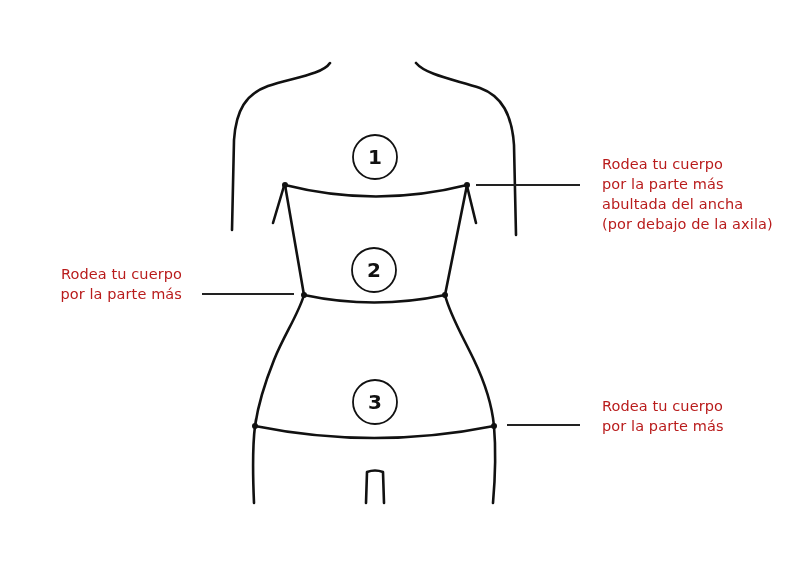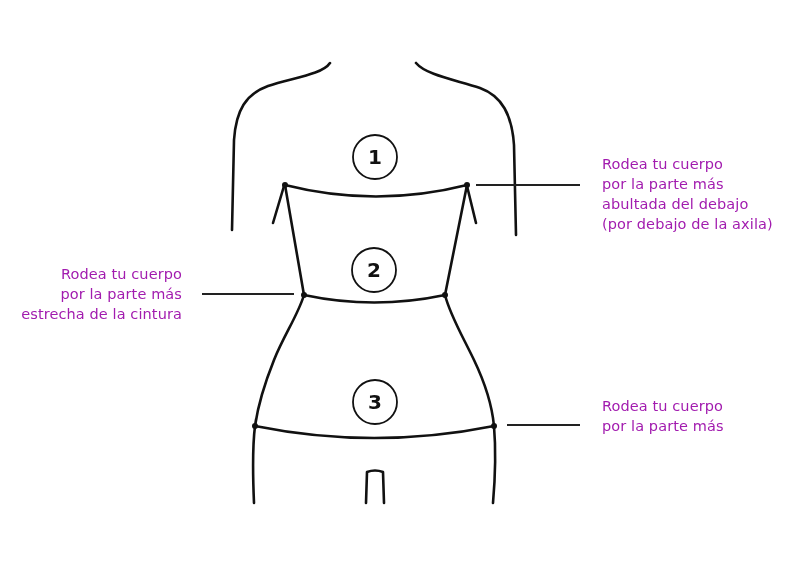--- a/index.html
+++ b/index.html
@@ -1,18 +1,18 @@
 <!DOCTYPE html>
 <html><head>
 <meta charset="utf-8">
 <style>
   html, body { margin:0; padding:0; background:#ffffff; }
   body { width:800px; height:572px; position:relative; overflow:hidden; font-family:"DejaVu Sans", sans-serif; }
   #figure { position:absolute; left:0; top:0; }
-  .label { position:absolute; font-size:14.5px; line-height:20px; color:#a21caf; letter-spacing:0.1px; }
+  .label { position:absolute; font-size:14.5px; line-height:20px; color:#b91c1c; letter-spacing:0.1px; }
   .label div { white-space:nowrap; }
   .right { text-align:left; }
   .left-al { text-align:right; }
   .num { font-family:"DejaVu Sans", sans-serif; font-weight:bold; font-size:20px; fill:#111; }
 </style>
 </head>
 <body>
 
 <svg id="figure" width="800" height="572" viewBox="0 0 800 572">
   <g fill="none" stroke="#111" stroke-width="2.6" stroke-linecap="round" stroke-linejoin="round">
@@ -60,26 +60,25 @@
     <circle cx="375" cy="402" r="22"></circle>
   </g>
   <text class="num" x="375" y="164" text-anchor="middle">1</text>
   <text class="num" x="374" y="277" text-anchor="middle">2</text>
   <text class="num" x="375" y="409" text-anchor="middle">3</text>
 </svg>
 
 <div class="label right" style="left:602px; top:154px;">
   <div>Rodea tu cuerpo</div>
   <div>por la parte más</div>
-  <div>abultada del debajo</div>
+  <div>abultada del ancha</div>
   <div>(por debajo de la axila)</div>
 </div>
 
 <div class="label left-al" style="right:618px; top:264px;">
   <div>Rodea tu cuerpo</div>
   <div>por la parte más</div>
-  <div>estrecha de la cintura</div>
 </div>
 
 <div class="label right" style="left:602px; top:396px;">
   <div>Rodea tu cuerpo</div>
   <div>por la parte más</div>
 </div>
 
 </body></html>

